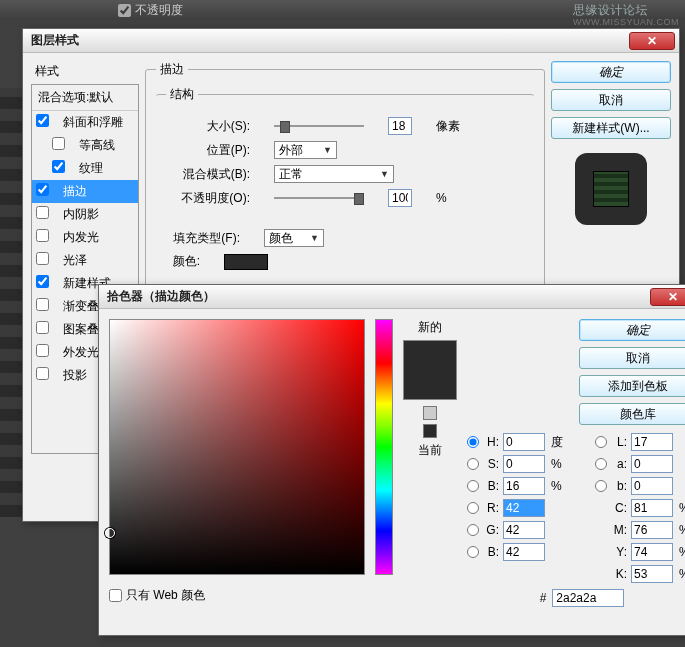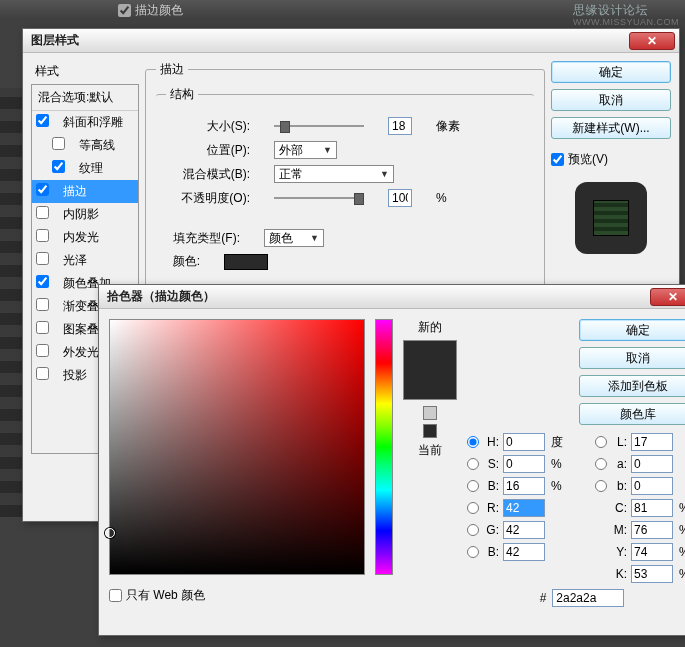--- a/index.html
+++ b/index.html
@@ -37,21 +37,21 @@
 .row .lbl { width:84px; text-align:right; }
 .slider { flex:0 0 90px; height:14px; position:relative; }
 .slider .track { position:absolute; left:0; right:0; top:6px; height:2px; background:#999; }
 .slider .thumb { position:absolute; top:2px; width:10px; height:12px; background:#666; border:1px solid #444; }
 .numbox { width:24px; height:18px; border:1px solid #7a9ac0; padding:0 3px; background:#fff; }
 .selbox { width:63px; height:18px; border:1px solid #888; background:#fff; display:flex; align-items:center; justify-content:space-between; padding:0 4px; cursor:pointer; }
 .selbox .arr { font-size:9px; color:#333; }
 
 .btn-col { width:120px; display:flex; flex-direction:column; gap:6px; }
 .winbtn { height:22px; border:1px solid #7aa; border-radius:3px; background:linear-gradient(#fafeff,#d5eefc); cursor:pointer; text-align:center; line-height:20px; }
-.winbtn.primary { border-color:#5bb0e0; box-shadow:inset 0 0 0 1px #bfe6ff; }
+.winbtn.primary { border-color:#5bb0e0; box-shadow:inset 0 0 0 1px #bfe6ff;font-style:italic; }
 .preview-row { display:flex; align-items:center; gap:4px; margin-top:6px; }
 .preview-box { margin-top:8px; width:72px; height:72px; border-radius:12px; background:#2b2b2b; align-self:center; display:flex; align-items:center; justify-content:center; }
 .preview-inner { width:36px; height:36px; background:repeating-linear-gradient(0deg,#2a4a2a 0,#2a4a2a 4px,#1a301a 4px,#1a301a 8px),repeating-linear-gradient(90deg,#2a4a2a 0,#2a4a2a 4px,#1a301a 4px,#1a301a 8px); border:1px solid #000; }
 
 .color-swatch { width:44px; height:16px; background:#2a2a2a; border:1px solid #000; cursor:pointer; }
 
 
 #cp-dlg { left:70px; top:284px; width:603px; height:352px;margin-left:28px; }
 #cp-dlg .body { display:flex; height:calc(100% - 24px); padding:10px; gap:10px; }
 .cp-left { width:260px; display:flex; flex-direction:column; }
@@ -84,21 +84,21 @@
 
 .hex-row { display:flex; align-items:center; gap:6px; margin-top:6px; justify-content:center; }
 .hex-row input { width:72px; height:18px; border:1px solid #7a9ac0; padding:0 3px; background:#fff; }
 </style>
 </head>
 <body>
 
 <div class="top-bar">
   <div class="chk">
     <input type="checkbox" checked="" style="">
-    <span>描边颜色</span>
+    <span>不透明度</span>
   </div>
 </div>
 <div class="watermark">
   <span>思缘设计论坛</span>
   <span class="sub">WWW.MISSYUAN.COM</span>
 </div>
 <div class="left-photo"></div>
 
 <div id="ls-dlg" class="dlg">
   <div class="titlebar">
@@ -134,21 +134,21 @@
             <div class="style-item">
               <input type="checkbox" style="">
               <span>内发光</span>
             </div>
             <div class="style-item">
               <input type="checkbox" style="">
               <span>光泽</span>
             </div>
             <div class="style-item">
               <input type="checkbox" checked="" style="">
-              <span>颜色叠加</span>
+              <span>新建样式</span>
             </div>
             <div class="style-item">
               <input type="checkbox" style="">
               <span>渐变叠加</span>
             </div>
             <div class="style-item">
               <input type="checkbox" style="">
               <span>图案叠加</span>
             </div>
             <div class="style-item">
@@ -212,24 +212,20 @@
           <span class="lbl" style="width:44px">颜色:</span>
           <div class="color-swatch"></div>
         </div>
       </fieldset>
     </div>
 
     <div class="btn-col">
       <div class="winbtn primary">确定</div>
       <div class="winbtn">取消</div>
       <div class="winbtn">新建样式(W)...</div>
-      <div class="preview-row">
-        <input type="checkbox" checked="" style="">
-        <span>预览(V)</span>
-      </div>
       <div class="preview-box">
           <div class="preview-inner"></div>
         </div>
     </div>
   </div>
 </div>
 
 <div id="cp-dlg" class="dlg">
   <div class="titlebar">
     <span class="title">拾色器（描边颜色）</span>

